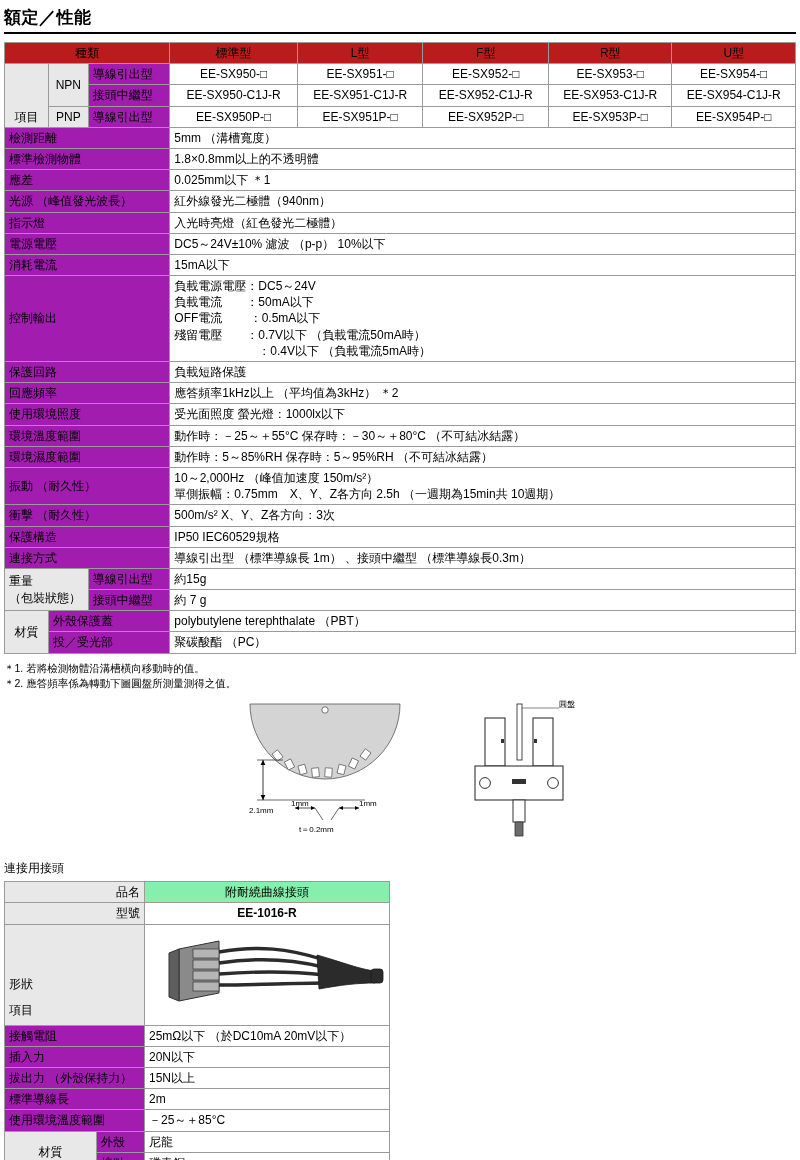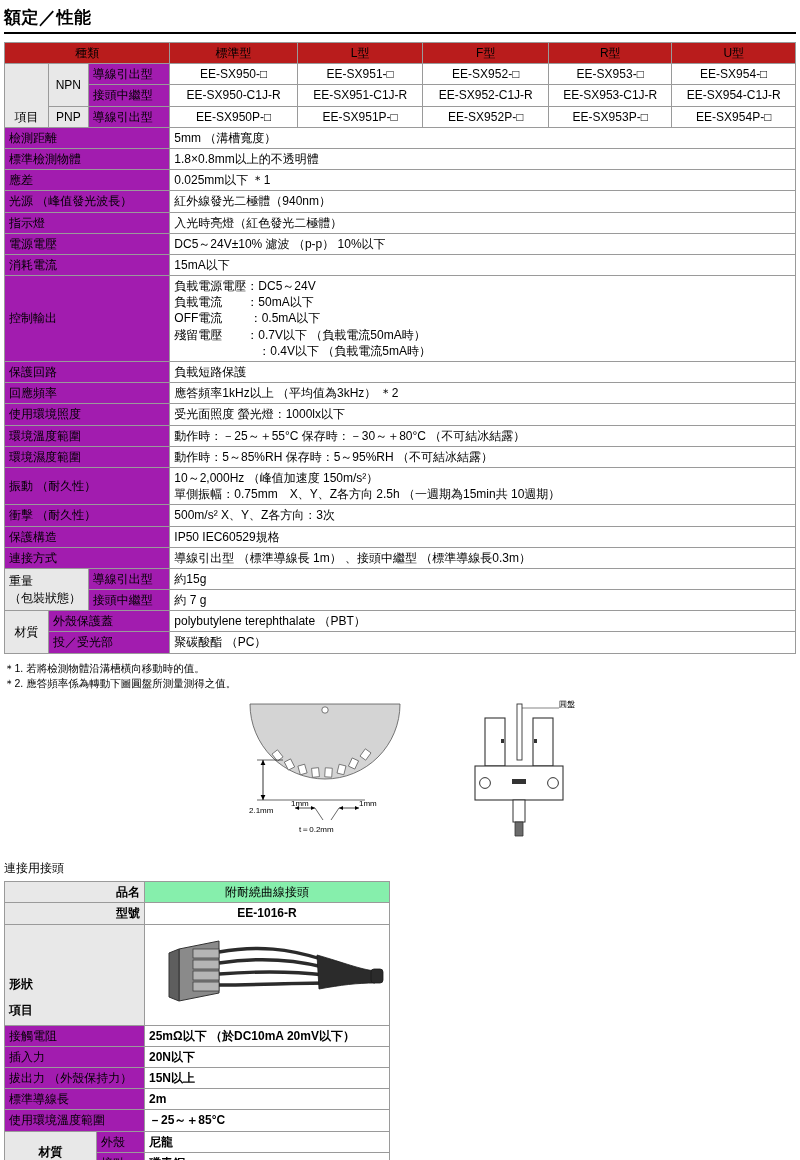--- a/index.html
+++ b/index.html
@@ -59,24 +59,23 @@
   }
   .lbl {
     background: #a21caf;
     text-align: left;
     white-space: nowrap;
   }
   .lbl-c {
     background: #e8e8e8;
     text-align: center;
     white-space: nowrap;
-    font-weight: bold;
   }
   .ctr { text-align: center; font-weight: bold; }
-  .val { text-align: left; background: #ffffff; font-weight: bold; }
+  .val { text-align: left; background: #ffffff; }
   .multi { line-height: 1.45; }
 
   
   .notes {
     margin: 7px 0 0 4px;
     font-size: 10.5px;
     line-height: 1.5;
   }
 
   

